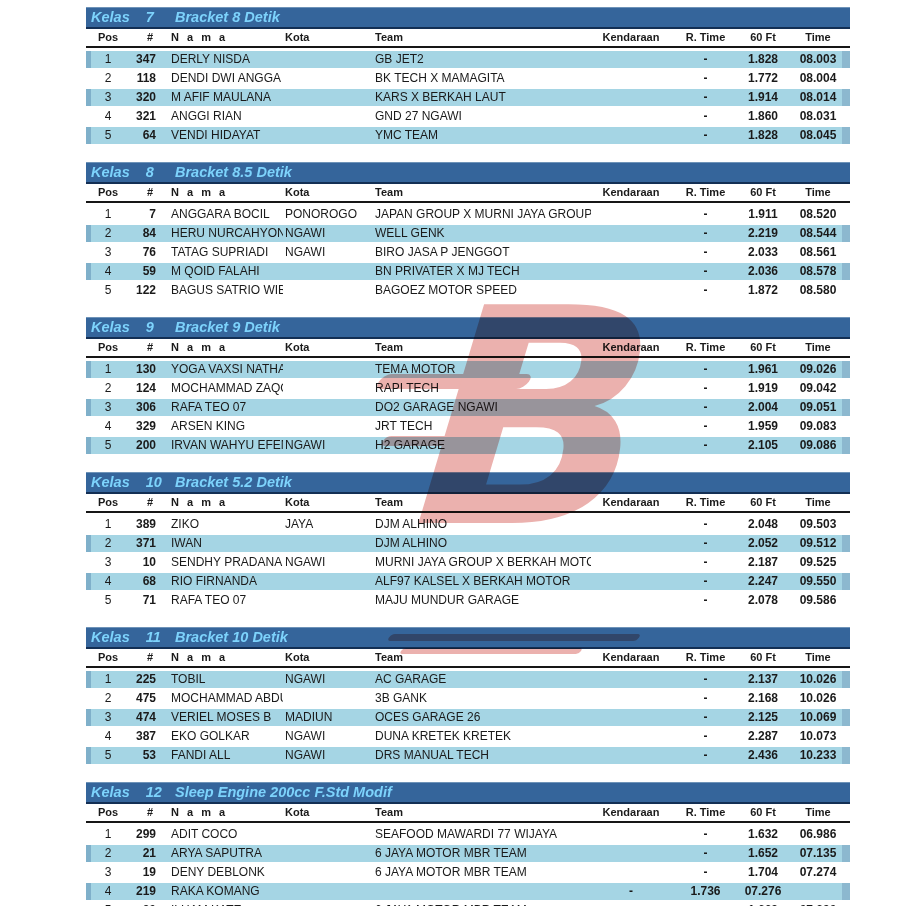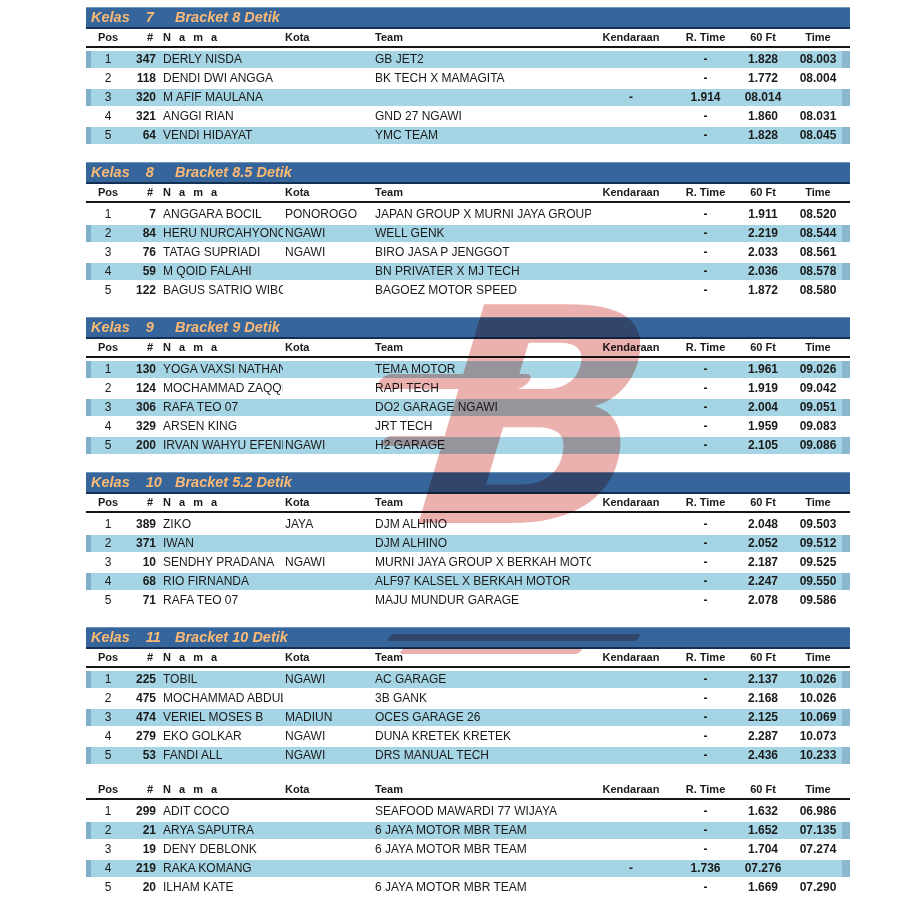--- a/index.html
+++ b/index.html
@@ -4,41 +4,41 @@
 <style>
   html,body{margin:0;padding:0;background:#fff;}
   .page{position:relative;width:900px;height:906px;background:#fff;overflow:hidden;
         font-family:"Liberation Sans",sans-serif;color:#1a1a1a;}
   .tables{position:absolute;left:86px;top:7px;width:764px;}
   .table-block{margin-bottom:18px;}
 
   
   .bar{position:relative;height:19px;line-height:19px;background:var(--bar,#35659b);
        border-top:1px solid #6e93b8;border-bottom:2px solid #132f54;
-       color:#fdba74;font-weight:bold;font-style:italic;font-size:14.5px;white-space:nowrap;}
+       color:#7dd3fc;font-weight:bold;font-style:italic;font-size:14.5px;white-space:nowrap;}
   .bar-kelas{margin-left:5px;}
   .bar-num{margin-left:12px;}
   .bar-title{position:absolute;left:89px;top:0;}
 
   
   .cols{display:grid;grid-template-columns:44px 30px 123px 90px 218px 80px 69px 46px 64px;
         height:14px;line-height:14px;margin-top:1px;padding-bottom:2px;
         border-bottom:2px solid #161616;font-size:11px;font-weight:bold;}
   .rows{margin-top:3px;}
 
   .row{position:relative;display:grid;grid-template-columns:44px 30px 123px 90px 218px 80px 69px 46px 64px;
        height:17px;line-height:17px;margin-bottom:2px;font-size:12px;}
   .row.hl{background:var(--hl,#a5d5e4);}
   .row.hl::before{content:"";position:absolute;left:0;top:0;bottom:0;width:5px;background:#7fb0ca;}
   .row.hl::after{content:"";position:absolute;right:0;top:0;bottom:0;width:8px;background:#8cb8cf;}
 
   .c-pos{text-align:center;}
   .c-num{text-align:right;padding-right:4px;font-weight:bold;}
   .cols .c-num{padding-right:7px;}
-  .c-nama{padding-left:3px;white-space:nowrap;overflow:hidden;}
+  .c-nama{padding-left:3px;white-space:nowrap;overflow:hidden;margin-left:8px;}
   .cols .c-nama{letter-spacing:2.5px;}
   .c-kota{padding-left:2px;white-space:nowrap;overflow:hidden;}
   .c-team{padding-left:2px;white-space:nowrap;overflow:hidden;}
   .c-kendaraan{text-align:center;}
   .c-rtime{text-align:center;font-weight:bold;}
   .c-sixtyft{text-align:center;font-weight:bold;}
   .c-time{text-align:center;font-weight:bold;}
 
   
   .watermark{position:absolute;left:395px;top:328px;width:330px;height:340px;
@@ -104,20 +104,21 @@
     <span class="c-rtime">-</span>
     <span class="c-sixtyft">1.772</span>
     <span class="c-time">08.004</span>
   </div>
 
   <div class="row hl">
     <span class="c-pos">3</span>
     <span class="c-num">320</span>
     <span class="c-nama">M AFIF MAULANA</span>
     <span class="c-kota"></span>
+    <span class="c-team">KARS X BERKAH LAUT</span>
     <span class="c-kendaraan"></span>
     <span class="c-rtime">-</span>
     <span class="c-sixtyft">1.914</span>
     <span class="c-time">08.014</span>
   </div>
 
   <div class="row">
     <span class="c-pos">4</span>
     <span class="c-num">321</span>
     <span class="c-nama">ANGGI RIAN</span>
@@ -432,21 +433,21 @@
     <span class="c-kota">MADIUN</span>
     <span class="c-team">OCES GARAGE 26</span>
     <span class="c-kendaraan"></span>
     <span class="c-rtime">-</span>
     <span class="c-sixtyft">2.125</span>
     <span class="c-time">10.069</span>
   </div>
 
   <div class="row">
     <span class="c-pos">4</span>
-    <span class="c-num">279</span>
+    <span class="c-num">387</span>
     <span class="c-nama">EKO GOLKAR</span>
     <span class="c-kota">NGAWI</span>
     <span class="c-team">DUNA KRETEK KRETEK</span>
     <span class="c-kendaraan"></span>
     <span class="c-rtime">-</span>
     <span class="c-sixtyft">2.287</span>
     <span class="c-time">10.073</span>
   </div>
 
   <div class="row hl">
@@ -457,20 +458,25 @@
     <span class="c-team">DRS MANUAL TECH</span>
     <span class="c-kendaraan"></span>
     <span class="c-rtime">-</span>
     <span class="c-sixtyft">2.436</span>
     <span class="c-time">10.233</span>
   </div>
 </div>
   </section>
 
   <section class="table-block">
+    <div class="bar">
+      <span class="bar-kelas">Kelas</span>
+      <span class="bar-num">12</span>
+      <span class="bar-title">Sleep Engine 200cc F.Std Modif</span>
+    </div>
     <div class="cols">
       <span class="c-pos">Pos</span>
       <span class="c-num">#</span>
       <span class="c-nama">N a m a</span>
       <span class="c-kota">Kota</span>
       <span class="c-team">Team</span>
       <span class="c-kendaraan">Kendaraan</span>
       <span class="c-rtime">R. Time</span>
       <span class="c-sixtyft">60 Ft</span>
       <span class="c-time">Time</span>

